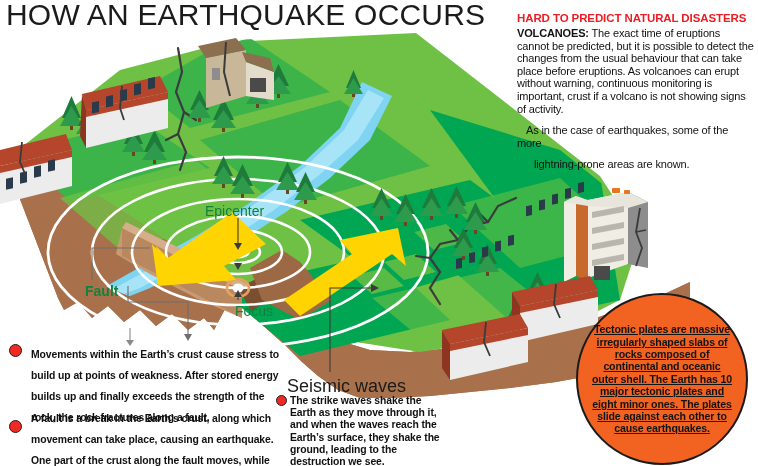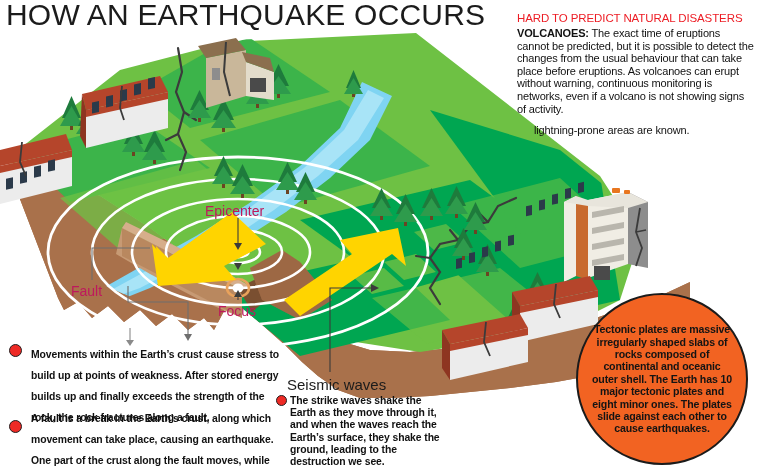--- a/index.html
+++ b/index.html
@@ -28,21 +28,21 @@
   }
 
   
   .side-col {
     position: absolute;
     left: 517px; top: 12px;
     width: 238px;
   }
   .side-head {
     color: #ED1C24;
-    font-weight: normal;
+    font-weight: bold;
     font-size: 11.5px;
     letter-spacing: -0.1px;
     margin-bottom: 3px;
   }
   .side-para {
     font-size: 11px;
     line-height: 12.6px;
     color: #111;
     margin-bottom: 9px;
     letter-spacing: -0.15px;
@@ -73,56 +73,57 @@
   #blk-fault { left: 31px; top: 408px; width: 252px; }
   #blk-fault .bdot { top: 12px; }
 
   #blk-seismic { left: 290px; top: 395px; width: 160px;
                  font-size: 10.4px; line-height: 12.2px; font-weight: bold; }
   #blk-seismic .bdot { top: 0px; left: -14px; width: 11px; height: 11px; }
 
   .seismic-title {
     position: absolute;
     left: 287px; top: 376px;
-    font-size: 15px;
+    font-size: 18px;
     font-weight: 400;
     color: #1b1b1b;
   }
 
   
   .dlabel {
     position: absolute;
     font-size: 14px;
-    color: #be185d;
+    color: #15803d;
     font-weight: 400;
     white-space: nowrap;
   }
   #lbl-epicenter { left: 205px; top: 203px; }
-  #lbl-focus     { left: 218px; top: 303px; }
-  #lbl-fault     { left: 71px;  top: 283px; }
+  #lbl-focus     { left: 235px; top: 303px; }
+  #lbl-fault     { left: 85px;  top: 283px; font-weight: bold; }
 
   
   .tect-circle {
     position: absolute;
     left: 576px; top: 293px;
     width: 172px; height: 172px;
     border-radius: 50%;
     background: #F26322;
     border: 2.4px solid #1b1b1b;
     display: flex; align-items: center; justify-content: center;
     text-align: center;
     padding: 10px 14px;
   }
   .tect-circle p {
     margin: 0;
     font-size: 10.6px;
     line-height: 12.4px;
     font-weight: bold;
     color: #141414;
     letter-spacing: -0.15px;
+    text-decoration: underline;
   }
 
   svg { display: block; }
   .svg-layer { position: absolute; left: 0; top: 0; }
 </style>
 </head>
 <body>
 
 <div id="stage">
 
@@ -459,22 +460,23 @@
 
   <div class="title">HOW AN EARTHQUAKE OCCURS</div>
 
   <div class="dlabel" id="lbl-epicenter">Epicenter</div>
   <div class="dlabel" id="lbl-focus">Focus</div>
   <div class="dlabel" id="lbl-fault">Fault</div>
 
   <div class="side-col">
     <div class="side-head">HARD TO PREDICT NATURAL DISASTERS</div>
     <div class="side-para">
-      <b>VOLCANOES:</b><span> The exact time of eruptions cannot be predicted, but it is possible to detect the changes from the usual behaviour that can take place before eruptions. As volcanoes can erupt without warning, continuous monitoring is networks, even if a volcano is not showing signs of activity.</span>
+      <b>VOLCANOES:</b><span> The exact time of eruptions cannot be predicted, but it is possible to detect the changes from the usual behaviour that can take place before eruptions. As volcanoes can erupt without warning, continuous monitoring is important, crust if a volcano is not showing signs of activity.</span>
     </div>
+    <div class="side-para side-indent">As in the case of earthquakes, some of the more</div>
     <div class="side-para side-indent2">lightning-prone areas are known.</div>
   </div>
 
   <div class="bullet-block" id="blk-movements">
     <span class="bdot"></span>
     <span>Movements within the Earth’s crust cause stress to build up at points of weakness. After stored energy builds up and finally exceeds the strength of the rock, the rock fractures along a fault.</span>
   </div>
 
   <div class="bullet-block" id="blk-fault">
     <span class="bdot"></span>

